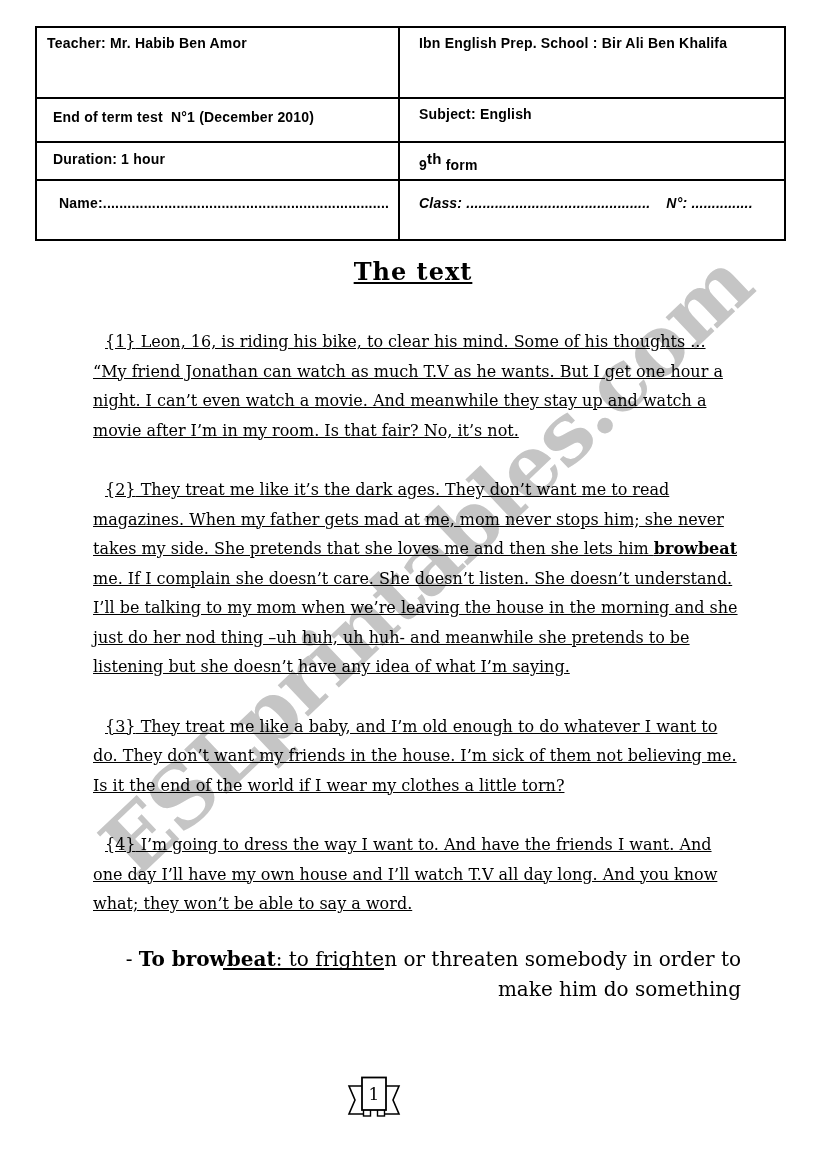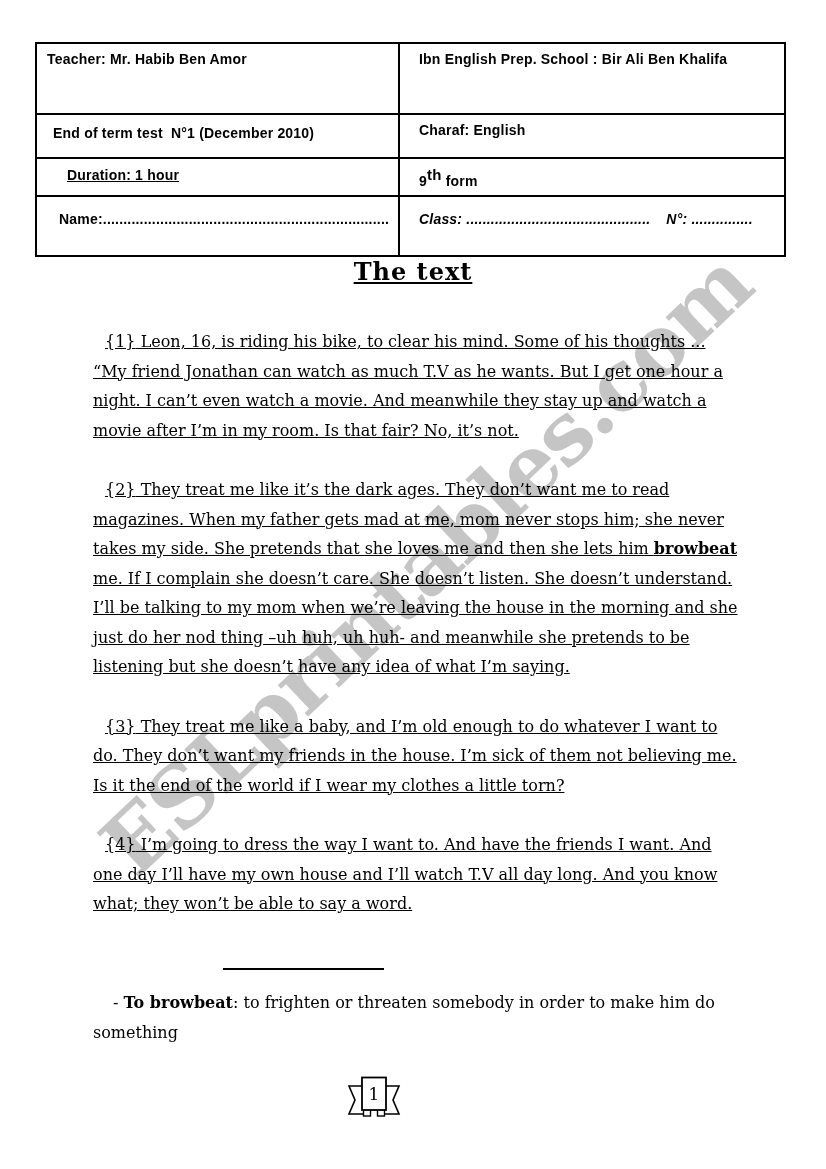--- a/index.html
+++ b/index.html
@@ -24,21 +24,21 @@
     letter-spacing: -2px;
     color: #c5c5c5;
     white-space: nowrap;
     z-index: 0;
     user-select: none;
   }
   
   .header-table {
     position: absolute;
     left: 35px;
-    top: 42px;
+    top: 26px;
     width: 751px;
     border-collapse: collapse;
     table-layout: fixed;
     z-index: 1;
     font-family: "Liberation Sans", sans-serif;
     font-weight: bold;
     font-size: 14px;
     letter-spacing: 0.2px;
   }
   .header-table td {
@@ -49,21 +49,21 @@
     overflow: hidden;
   }
   .header-table .col-left  { width: 363px; }
   .header-table .r1 td { height: 58px; }
   .header-table .r2 td { height: 28px; }
   .header-table .r3 td { height: 24px; }
   .header-table .r4 td { height: 40px; }
   .header-table .r1 .c2, .header-table .r2 .c2,
   .header-table .r3 .c2, .header-table .r4 .c2 { padding-left: 19px; }
   .header-table .r2 .c1 { padding-left: 16px; padding-top: 10px; }
-  .header-table .r3 .c1 { padding-left: 30px; padding-top: 8px; text-decoration: underline; }
+  .header-table .r3 .c1 { padding-left: 16px; padding-top: 8px; }
   .header-table .r4 .c1 { padding-left: 22px; padding-top: 14px; }
   .header-table .r4 .c2 { padding-top: 14px; font-style: italic; }
   .header-table sup { font-size: 15px; }
   .nofield { margin-left: 16px; }
   
   .doc-title {
     position: absolute;
     left: 0; top: 257px;
     width: 826px;
     text-align: center;
@@ -85,26 +85,27 @@
   .body-text p { margin: 0 0 30px 0; text-indent: 12px; text-decoration: underline; }
   .separator {
     position: absolute;
     left: 223px; top: 968px;
     width: 161px; height: 0;
     border-top: 2px solid #000;
     z-index: 1;
   }
   .footnote {
     position: absolute;
-    left: 93px; top: 988px;
+    left: 93px; top: 944px;
     width: 648px;
-    font-size: 16px;
+    font-size: 20px;
     line-height: 30px;
     text-indent: 20px;
     z-index: 1;
+    text-align: right;
   }
   
   .page-banner {
     position: absolute;
     left: 345px; top: 1076px;
     width: 58px; height: 45px;
     z-index: 1;
   }
   .page-banner svg { display: block; }
   .page-banner text {
@@ -125,21 +126,21 @@
         <col class="col-left">
         <col>
       </colgroup>
     <tbody>
       <tr class="r1">
         <td class="c1"><span>Teacher: Mr. Habib Ben Amor</span></td>
         <td class="c2"><span>Ibn English Prep. School : Bir Ali Ben Khalifa</span></td>
       </tr>
       <tr class="r2">
         <td class="c1"><span>End of term test  N°1 (December 2010)</span></td>
-        <td class="c2"><span>Charaf: English</span></td>
+        <td class="c2"><span>Subject: English</span></td>
       </tr>
       <tr class="r3">
         <td class="c1"><span>Duration: 1 hour</span></td>
         <td class="c2"><span><span>9</span><sup>th</sup><span> form</span></span></td>
       </tr>
       <tr class="r4">
         <td class="c1"><span>Name:......................................................................</span></td>
         <td class="c2"><span>Class: .............................................</span><span class="nofield">N°: ...............</span></td>
       </tr>
     </tbody>

